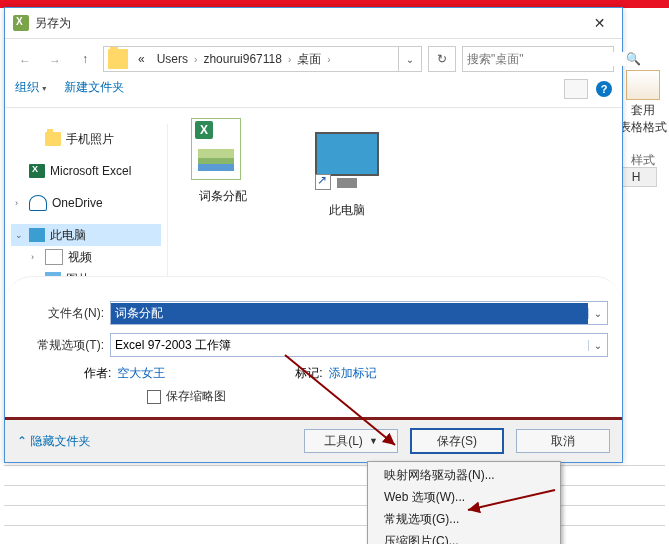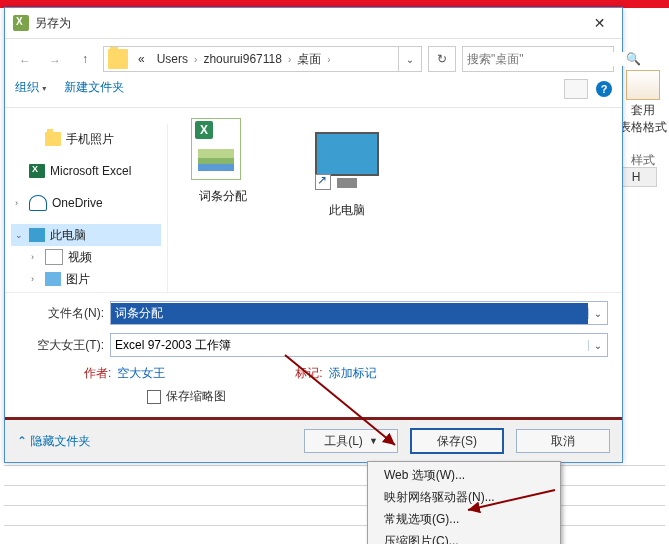--- a/index.html
+++ b/index.html
@@ -276,21 +276,22 @@
     background:#888;
   }
   .pc-icon .sc{
     position:absolute;left:-2px;bottom:-16px;width:14px;height:14px;
     background:#fff;border:1px solid #888;
   }
   .pc-icon .sc::after{content:"↗";position:absolute;left:1px;top:-2px;color:#1e5aa8;font-size:12px;}
 
   .lower {
     border-top:1px solid #eee;
-    padding: 8px 14px 0 14px;
+    padding: 24px 14px 0 14px;
+    border-radius: 27px;
   }
   .row {
     display:flex;
     align-items:center;
     margin-bottom:8px;
   }
   .row .lbl { width:85px; text-align:right; margin-right:6px; color:#333; font-size:12px;}
   .row .combo {
     flex:1; height:22px;
     border:1px solid #a7b7d7;
@@ -300,21 +301,21 @@
   .row .combo.selected .val { background:#1e5aa8; color:#fff;}
   .row .combo .val { flex:1; padding:2px 4px; font-size:12px;}
   .row .combo .dd { width:18px; text-align:center; color:#555; font-size:10px; border-left:1px solid #c3d0e4;}
   .meta-row {
     display:flex;
     font-size:12px;
     margin-bottom:6px;
     padding-left:65px;
     gap:40px;
   }
-  .meta-row .ml { color:#b91c1c; margin-right:6px;}
+  .meta-row .ml { color:#000000; margin-right:6px;}
   .meta-row .mv { color:#0b64bd; cursor:pointer;}
   .chk-row { display:flex; align-items:center; padding-left:128px; font-size:12px; color:#333; margin-bottom:12px;}
   .chk { width:12px;height:12px;border:1px solid #666;margin-right:5px; display:inline-block;}
   .footer {
     display:flex;
     align-items:center;
     height:42px;
     padding:0 12px;
     background:#f0f0f0;
     border-top:3px solid #7f1d1d;
@@ -476,21 +477,21 @@
 
   <div class="lower">
     <div class="row">
       <div class="lbl">文件名(N):</div>
       <div class="combo selected">
         <div class="val">词条分配</div>
         <div class="dd">⌄</div>
       </div>
     </div>
     <div class="row">
-      <div class="lbl">空大女王(T):</div>
+      <div class="lbl">常规选项(T):</div>
       <div class="combo">
         <div class="val">Excel 97-2003 工作簿</div>
         <div class="dd">⌄</div>
       </div>
     </div>
     <div class="meta-row">
       <div><span class="ml">作者:</span><span class="mv">空大女王</span></div>
       <div style="margin-left:90px;"><span class="ml">标记:</span><span class="mv">添加标记</span></div>
     </div>
     <div class="chk-row">
@@ -506,22 +507,22 @@
           <span>工具(L)</span>
           <span class="dd">▼</span>
         </div>
       <div class="btn focus">保存(S)</div>
       <div class="btn">取消</div>
     </div>
   </div>
 </div>
 
 <div class="dropdown">
+  <div class="dropdown-item">映射网络驱动器(N)...</div>
   <div class="dropdown-item">Web 选项(W)...</div>
-  <div class="dropdown-item">映射网络驱动器(N)...</div>
   <div class="dropdown-item">常规选项(G)...</div>
   <div class="dropdown-item">压缩图片(C)...</div>
 </div>
 
 <svg class="arrow-svg" style="left:280px;top:350px;width:140px;height:110px;">
   <defs>
       <marker id="ah1" markerWidth="8" markerHeight="8" refX="6" refY="3" orient="auto">
         <path d="M0,0 L6,3 L0,6 Z" fill="#8b0000"></path>
       </marker>
     </defs>

